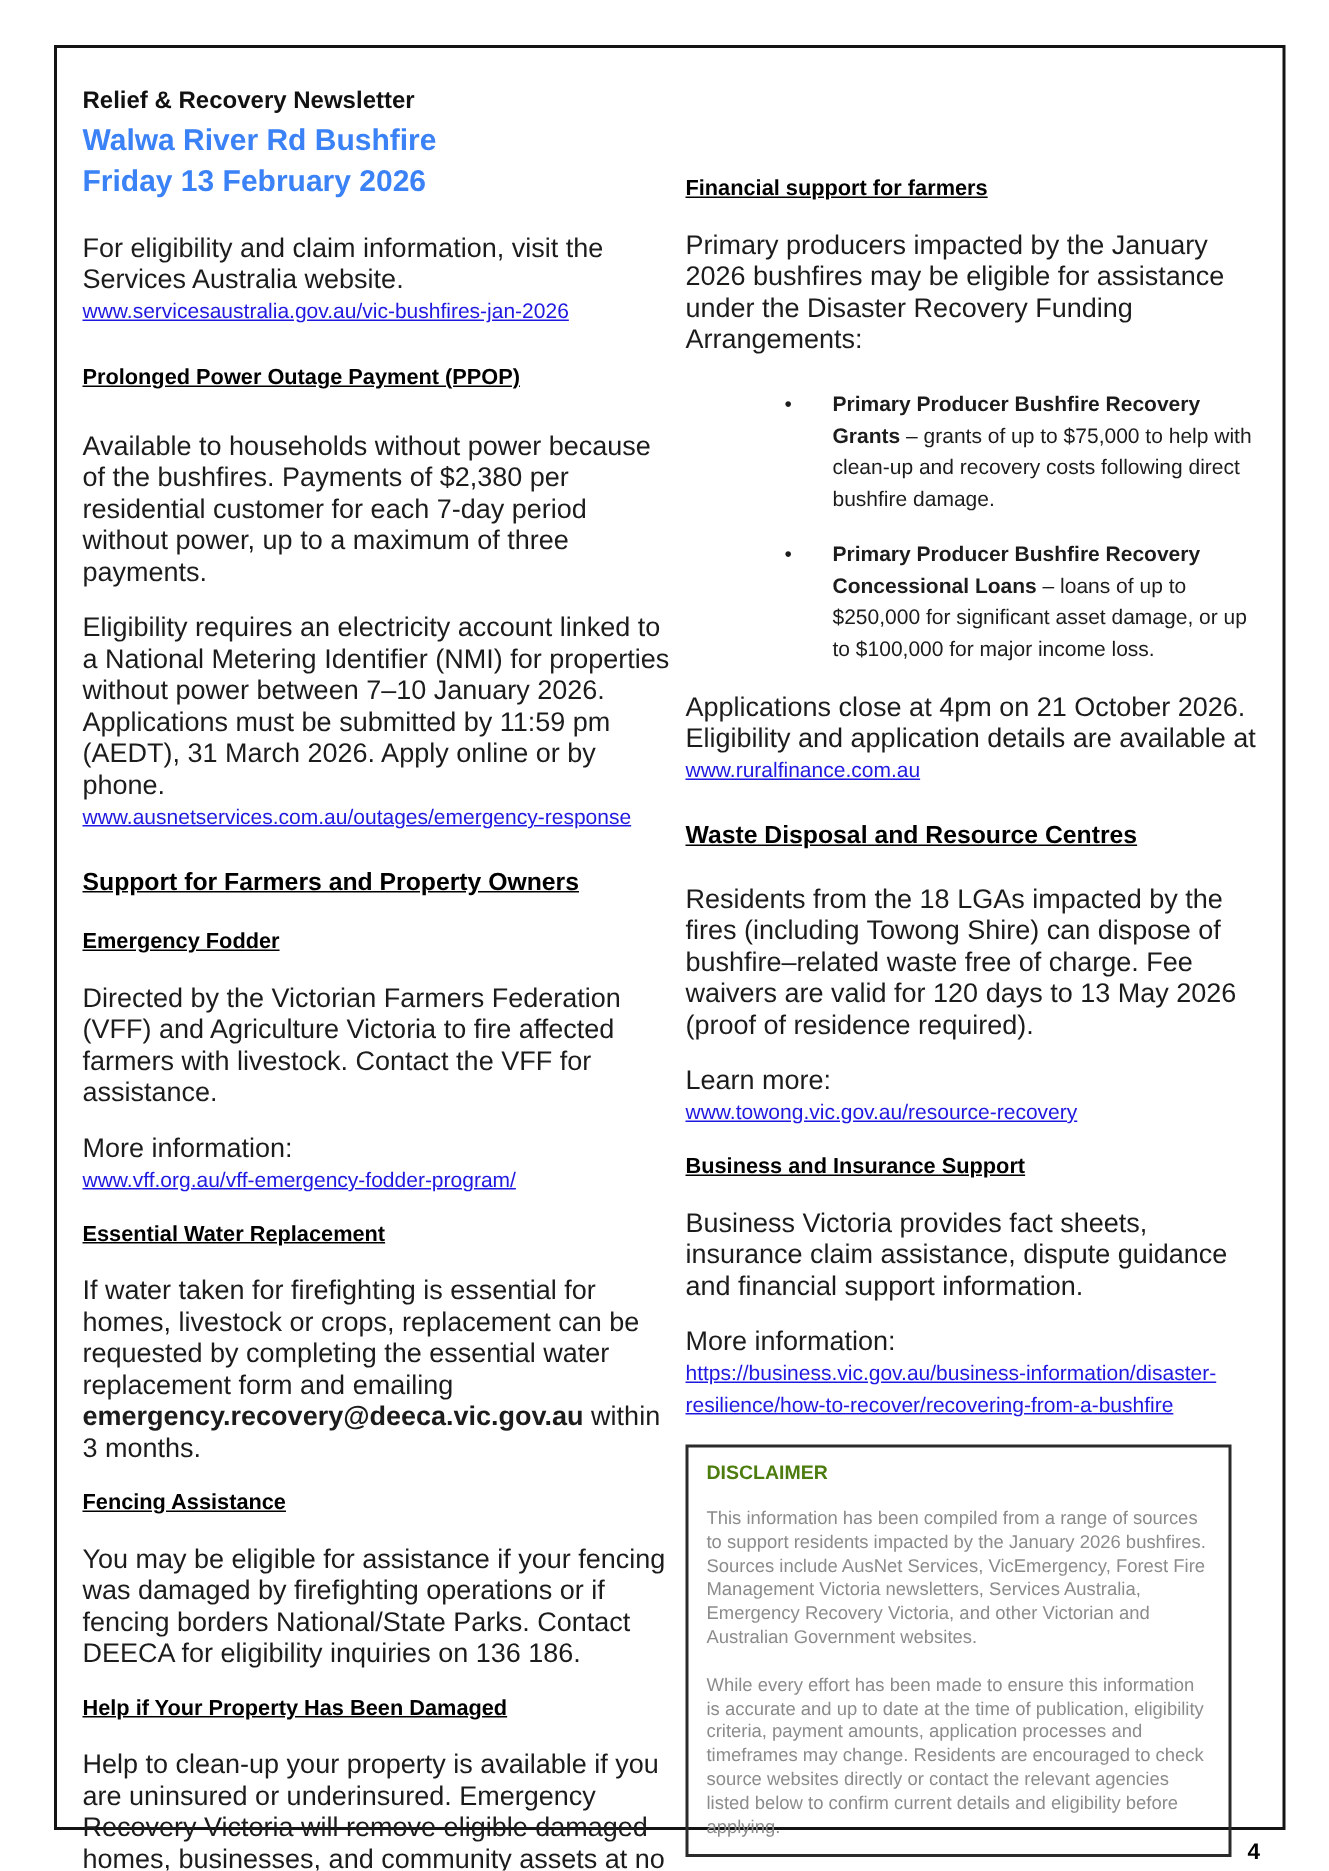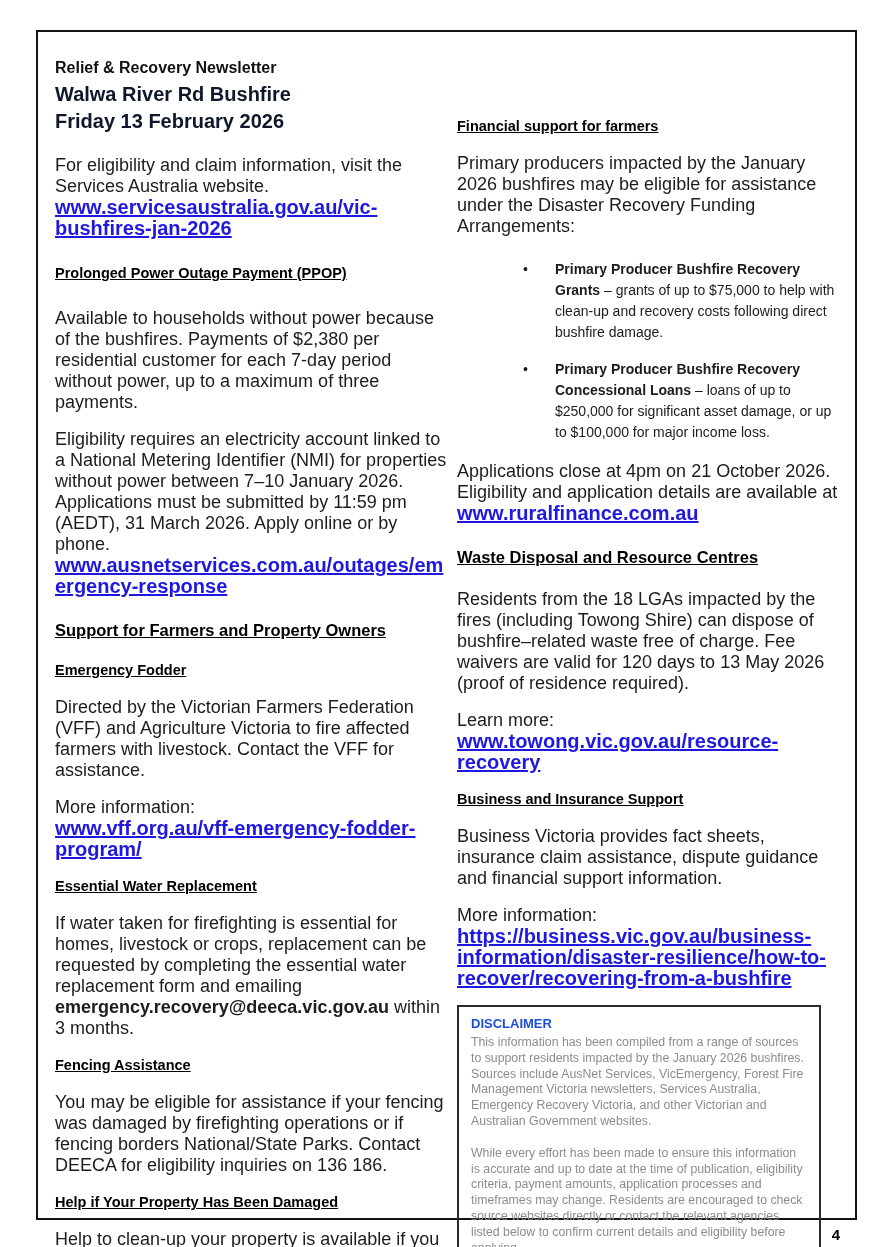--- a/index.html
+++ b/index.html
@@ -21,57 +21,57 @@
     display:flex;
     padding:20px 10px 0 17px;
     gap:8px;
     box-sizing:border-box;
   }
   .col-left{width:394px;flex:none;}
   .col-right{width:388px;flex:none;padding-top:64px;}
 
   .title-block{margin:2px 0 20px 0;}
   .title-l1{font-size:16px;font-weight:bold;color:#111;line-height:27px;}
-  .title-l2,.title-l3{font-size:20px;font-weight:bold;color:#0f172a;line-height:27px;}
+  .title-l2,.title-l3{font-size:20px;font-weight:bold;color:#3b82f6;line-height:27px;}
 
   p.body, .blk{font-size:18px;line-height:21px;margin:0 0 16px 0;}
   .tight{margin-bottom:0 !important;}
 
   .subhead{
     font-size:14.5px;font-weight:bold;color:#000;
     text-decoration:underline;
     margin:0 0 16px 0;line-height:21px;
   }
   .sechead{
     font-size:16.5px;font-weight:bold;color:#000;
     text-decoration:underline;
     margin:0 0 18px 0;line-height:23px;
   }
   .link{
     color:#1f18e0;text-decoration:underline;cursor:pointer;
     word-wrap:break-word;overflow-wrap:break-word;
   }
-  a.block-link{display:block;font-size:20px;line-height:21px;margin:0 0 16px 0;font-weight:bold;}
+  a.block-link{display:block;font-size:14px;line-height:21px;margin:0 0 16px 0;}
 
   .bullet-row{
     display:flex;margin:0 0 16px 0;
     padding-left:66px;font-size:14px;line-height:21px;
   }
   .bullet-marker{flex:none;width:32px;font-size:14px;}
   .bullet-text{flex:1;}
 
   .disclaimer-box{
     border:2px solid #2b2b2b;
     margin-top:16px;
     padding:8px 12px 10px 12px;
     color:#8c8c8c;
     width:364px;
     box-sizing:border-box;
   }
-  .disclaimer-title{font-size:13px;font-weight:bold;color:#1d4ed8;line-height:18px;margin-bottom:2px;}
+  .disclaimer-title{font-size:13px;font-weight:bold;color:#4d7c0f;line-height:18px;margin-bottom:14px;}
   .disclaimer-box p{font-size:12.3px;line-height:15.8px;margin:0 0 16px 0;}
   .disclaimer-box p:last-child{margin-bottom:0;}
 
   .logo{
     position:absolute;top:16px;right:26px;
     display:flex;align-items:flex-end;
   }
   .logo-wordmark{
     font-size:24px;color:#2b3150;letter-spacing:0.3px;
     line-height:24px;margin-bottom:9px;

